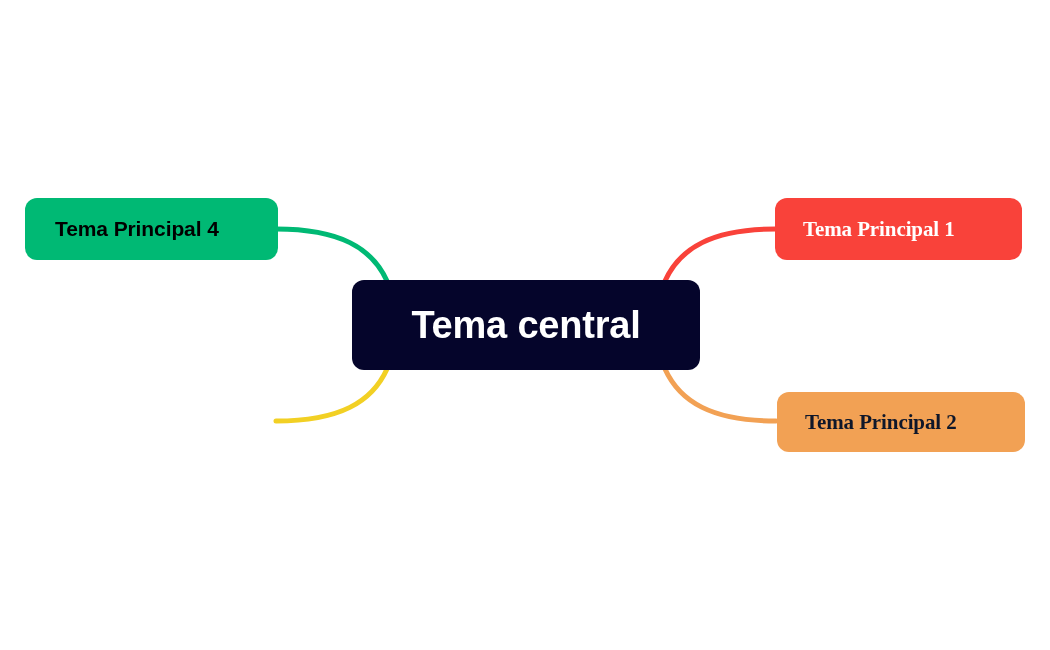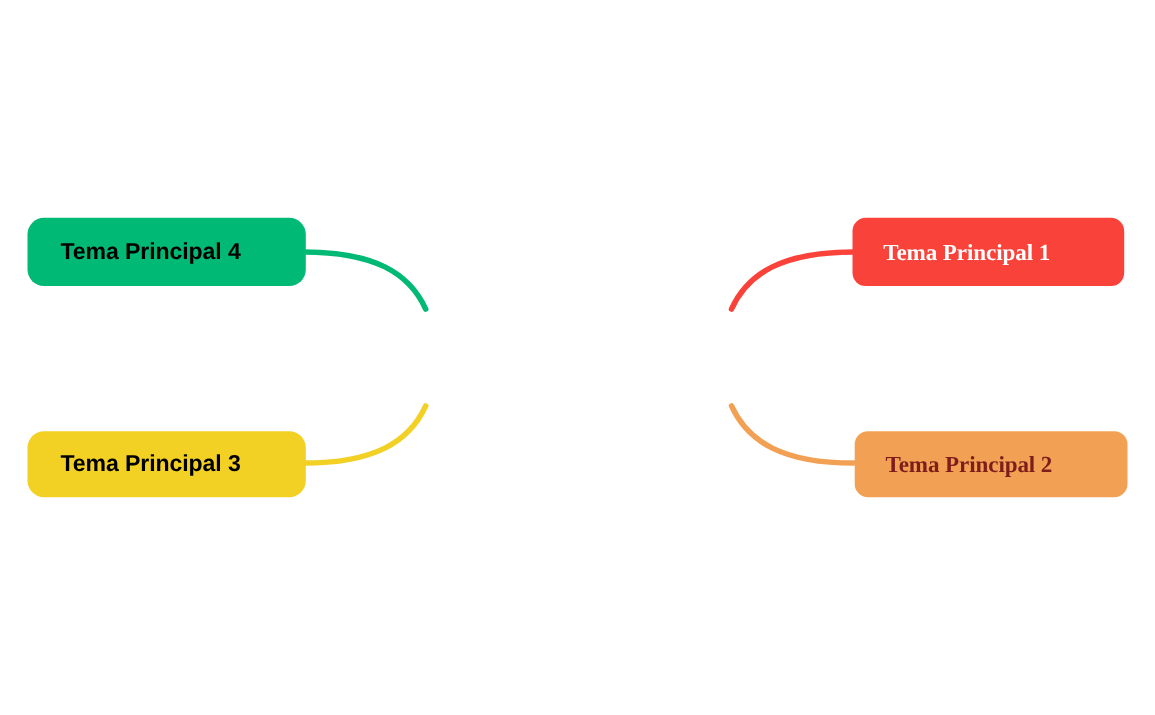--- a/index.html
+++ b/index.html
@@ -61,21 +61,20 @@
 
   
   .branch .node-label {
     font-size: 21px;
     font-weight: 600;
     letter-spacing: -0.1px;
   }
   .branch.left {
     justify-content: flex-start;
     padding-left: 30px;
-    border-radius: 15px;
   }
   .branch.right {
     justify-content: flex-start;
     padding-left: 28px;
     font-family: Liberation Serif, serif;
   }
 
   #node-topic-1 {
     left: 775px;
     top: 198px;
@@ -85,21 +84,21 @@
   }
   #node-topic-1 .node-label { color: #ffffff; }
 
   #node-topic-2 {
     left: 777px;
     top: 392px;
     width: 248px;
     height: 60px;
     background: #F2A154;
   }
-  #node-topic-2 .node-label { color: #7f1d1d; }
+  #node-topic-2 .node-label { color: #0f172a; }
 
   #node-topic-3 {
     left: 25px;
     top: 392px;
     width: 253px;
     height: 60px;
     background: #F2D024;
   }
   #node-topic-3 .node-label { color: #000000; }
 
@@ -125,24 +124,24 @@
 
     <path d="M 776 229 C 712 229 680 248 665 281" fill="none" stroke="#F9423A" stroke-width="5" stroke-linecap="round"></path>
 
     <path d="M 776 421 C 712 421 680 402 665 369" fill="none" stroke="#F2A154" stroke-width="5" stroke-linecap="round"></path>
   </svg>
 
   <div class="node branch left" id="node-topic-4">
     <span class="node-label">Tema Principal 4</span>
   </div>
 
-  <div class="node branch left" id="node-topic-3">
-    <span class="node-label">Tema Principal 3</span>
+
+  <div class="node" id="node-central">
+    <span class="node-label">Tema central</span>
   </div>
-
 
   <div class="node branch right" id="node-topic-1">
     <span class="node-label">Tema Principal 1</span>
   </div>
 
   <div class="node branch right" id="node-topic-2">
     <span class="node-label">Tema Principal 2</span>
   </div>
 
 </div>

